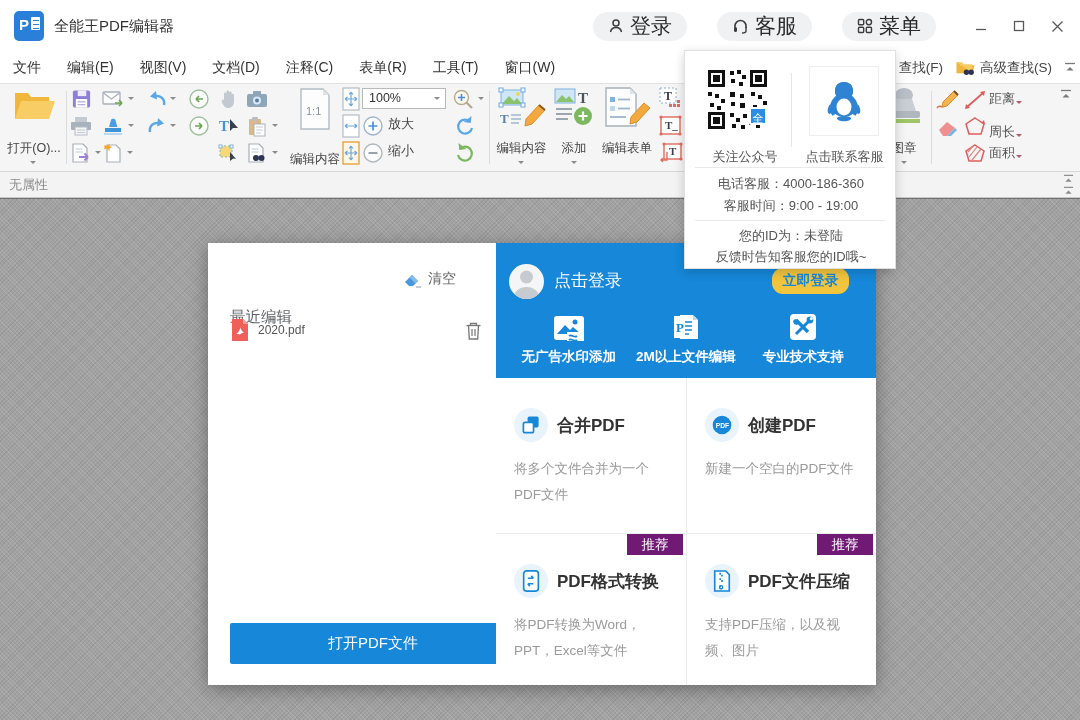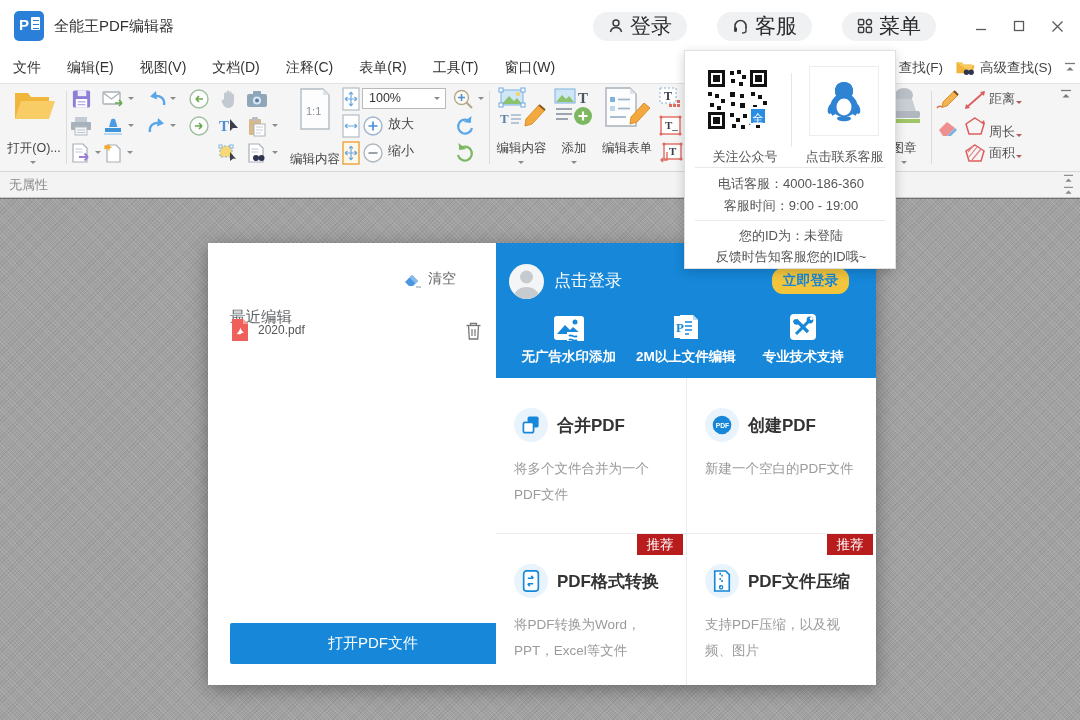--- a/index.html
+++ b/index.html
@@ -92,21 +92,21 @@
   .card { position:absolute; width:190px; background:#fff; }
   .card.c0 { left:0; top:0; height:155px; }
   .card.c1 { left:190px; top:0; height:155px; border-left:1px solid #ececec; }
   .card.c2 { left:0; top:155px; height:152px; border-top:1px solid #ececec; }
   .card.c3 { left:190px; top:155px; height:152px; border-left:1px solid #ececec; border-top:1px solid #ececec; }
   .card-head { position:absolute; left:18px; top:30px; display:flex; align-items:center; }
   .card-ic { width:34px; height:34px; border-radius:50%; background:#e9f3fc;
     display:flex; align-items:center; justify-content:center; flex:none; }
   .card-title { margin-left:9px; font-size:17px; color:#333; font-weight:bold; white-space:nowrap; }
   .card-desc { position:absolute; left:18px; top:78px; width:156px; font-size:13.5px; color:#9b9b9b; line-height:1.95; }
-  .badge { position:absolute; right:3px; top:0; width:46px; height:21px; background:#b91c1c; color:#fff;
+  .badge { position:absolute; right:3px; top:0; width:56px; height:21px; background:#701a75; color:#fff;
     font-size:13.5px; display:flex; align-items:center; justify-content:center;font-family:Liberation Serif, serif; }
 
   
   .popup { position:absolute; left:684px; top:50px; width:212px; height:219px; background:#fff;
     border:1px solid #e0e0e0; box-shadow:0 3px 10px rgba(0,0,0,.18); z-index:50; font-size:13px; color:#555; }
   .qr { position:absolute; left:21px; top:17px; }
   .qr-logo { position:absolute; left:43px; top:39px; width:18px; height:18px; background:#2a8ce2; border:2px solid #fff;
     color:#fff; font-size:11px; line-height:18px; text-align:center; border-radius:2px; }
   .pp-vsep { position:absolute; left:106px; top:22px; height:74px; width:1px; background:#e6e6e6; }
   .qq-box { position:absolute; left:124px; top:15px; width:70px; height:70px; border:1px solid #ededed;

